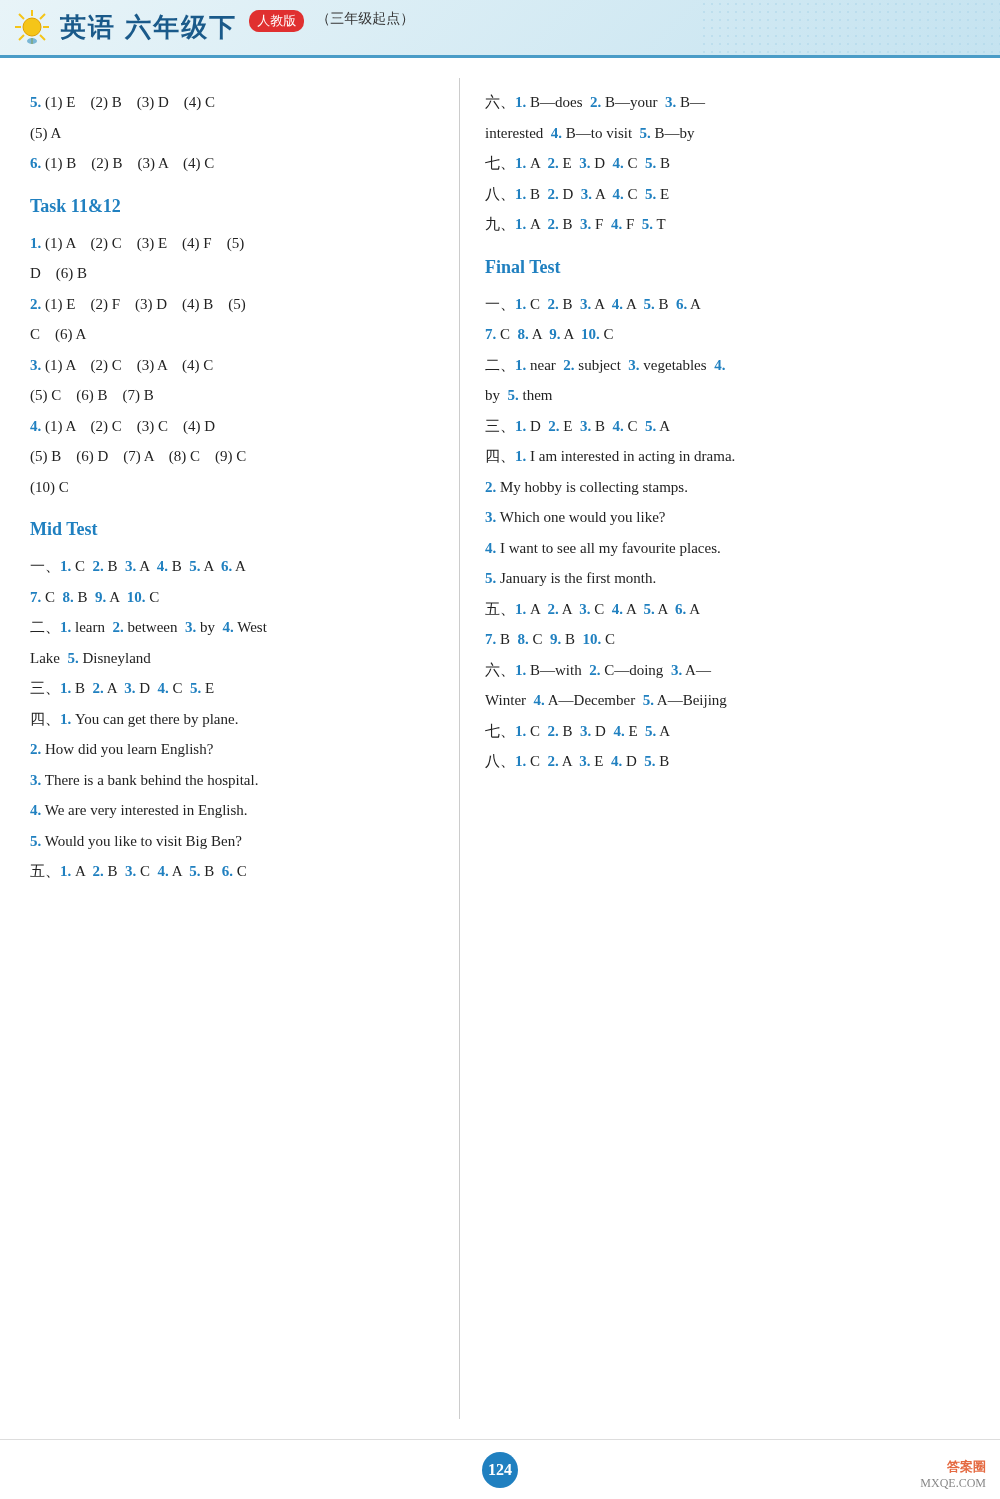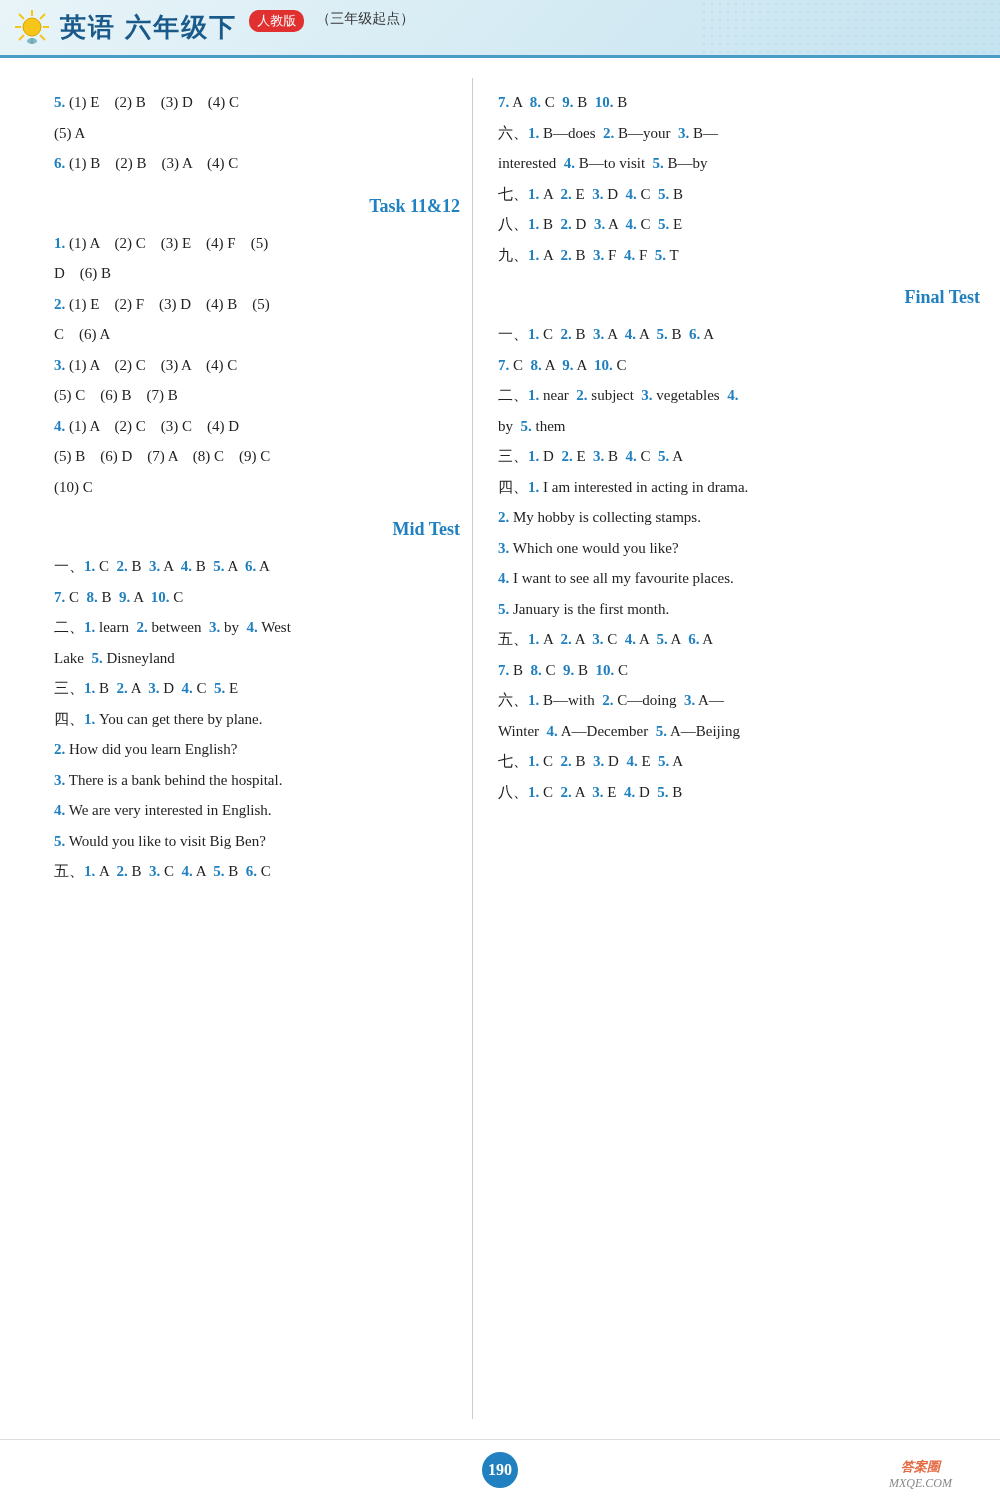--- a/index.html
+++ b/index.html
@@ -63,39 +63,38 @@
 
     
     .page-content {
       display: flex;
       padding: 20px 0;
       min-height: calc(1499px - 58px - 60px);
     }
 
     .left-col {
       width: 460px;
-      padding: 10px 12px 10px 30px;
+      padding: 10px 20px 10px 30px;
       border-right: 1px solid #ccc;
-      margin-left: 24px;
     }
 
     .right-col {
       width: 540px;
       padding: 10px 20px 10px 25px;
     }
 
     .answer-line {
       font-size: 15px;
       line-height: 1.9;
       color: #222;
       margin-bottom: 2px;
     }
 
     .section-title {
-      text-align: right;
+      text-align: left;
       color: #2080c0;
       font-size: 18px;
       font-weight: bold;
       margin: 18px 0 12px;
       font-family: 'Times New Roman', serif;
     }
 
     
     .footer {
       height: 60px;
@@ -112,25 +111,24 @@
       width: 36px;
       height: 36px;
       display: flex;
       align-items: center;
       justify-content: center;
       font-size: 16px;
       font-weight: bold;
     }
     .watermark {
       position: absolute;
-      right: 48px;
+      right: 14px;
       bottom: 8px;
-      text-align: center;
+      text-align: right;
       opacity: 0.85;
-      font-style: italic;
     }
     .watermark-top {
       font-size: 13px;
       color: #e05020;
       font-weight: bold;
     }
     .watermark-bottom {
       font-size: 12px;
       color: #737373;
     }
@@ -249,23 +247,20 @@
         五、<span class="blue">1.</span> A &nbsp;<span class="blue">2.</span> B &nbsp;<span class="blue">3.</span> C &nbsp;<span class="blue">4.</span> A &nbsp;<span class="blue">5.</span> B &nbsp;<span class="blue">6.</span> C
       </div>
     </div>
 
   </div>
 
   <div class="right-col">
 
     <div>
       <div class="answer-line">
-        <span class="blue">7.</span> A &nbsp;<span class="blue">8.</span> C &nbsp;<span class="blue">9.</span> B &nbsp;<span class="blue">10.</span> B
-      </div>
-      <div class="answer-line">
         六、<span class="blue">1.</span> B—does &nbsp;<span class="blue">2.</span> B—your &nbsp;<span class="blue">3.</span> B—
       </div>
       <div class="answer-line">
         interested &nbsp;<span class="blue">4.</span> B—to visit &nbsp;<span class="blue">5.</span> B—by
       </div>
       <div class="answer-line">
         七、<span class="blue">1.</span> A &nbsp;<span class="blue">2.</span> E &nbsp;<span class="blue">3.</span> D &nbsp;<span class="blue">4.</span> C &nbsp;<span class="blue">5.</span> B
       </div>
       <div class="answer-line">
         八、<span class="blue">1.</span> B &nbsp;<span class="blue">2.</span> D &nbsp;<span class="blue">3.</span> A &nbsp;<span class="blue">4.</span> C &nbsp;<span class="blue">5.</span> E
@@ -325,18 +320,18 @@
       </div>
       <div class="answer-line">
         八、<span class="blue">1.</span> C &nbsp;<span class="blue">2.</span> A &nbsp;<span class="blue">3.</span> E &nbsp;<span class="blue">4.</span> D &nbsp;<span class="blue">5.</span> B
       </div>
     </div>
 
   </div>
 </div>
 
 <div class="footer">
-  <div class="page-num">190</div>
+  <div class="page-num">124</div>
   <div class="watermark">
     <div class="watermark-top">答案圈</div>
     <div class="watermark-bottom">MXQE.COM</div>
   </div>
 </div>
 
 </body></html>

